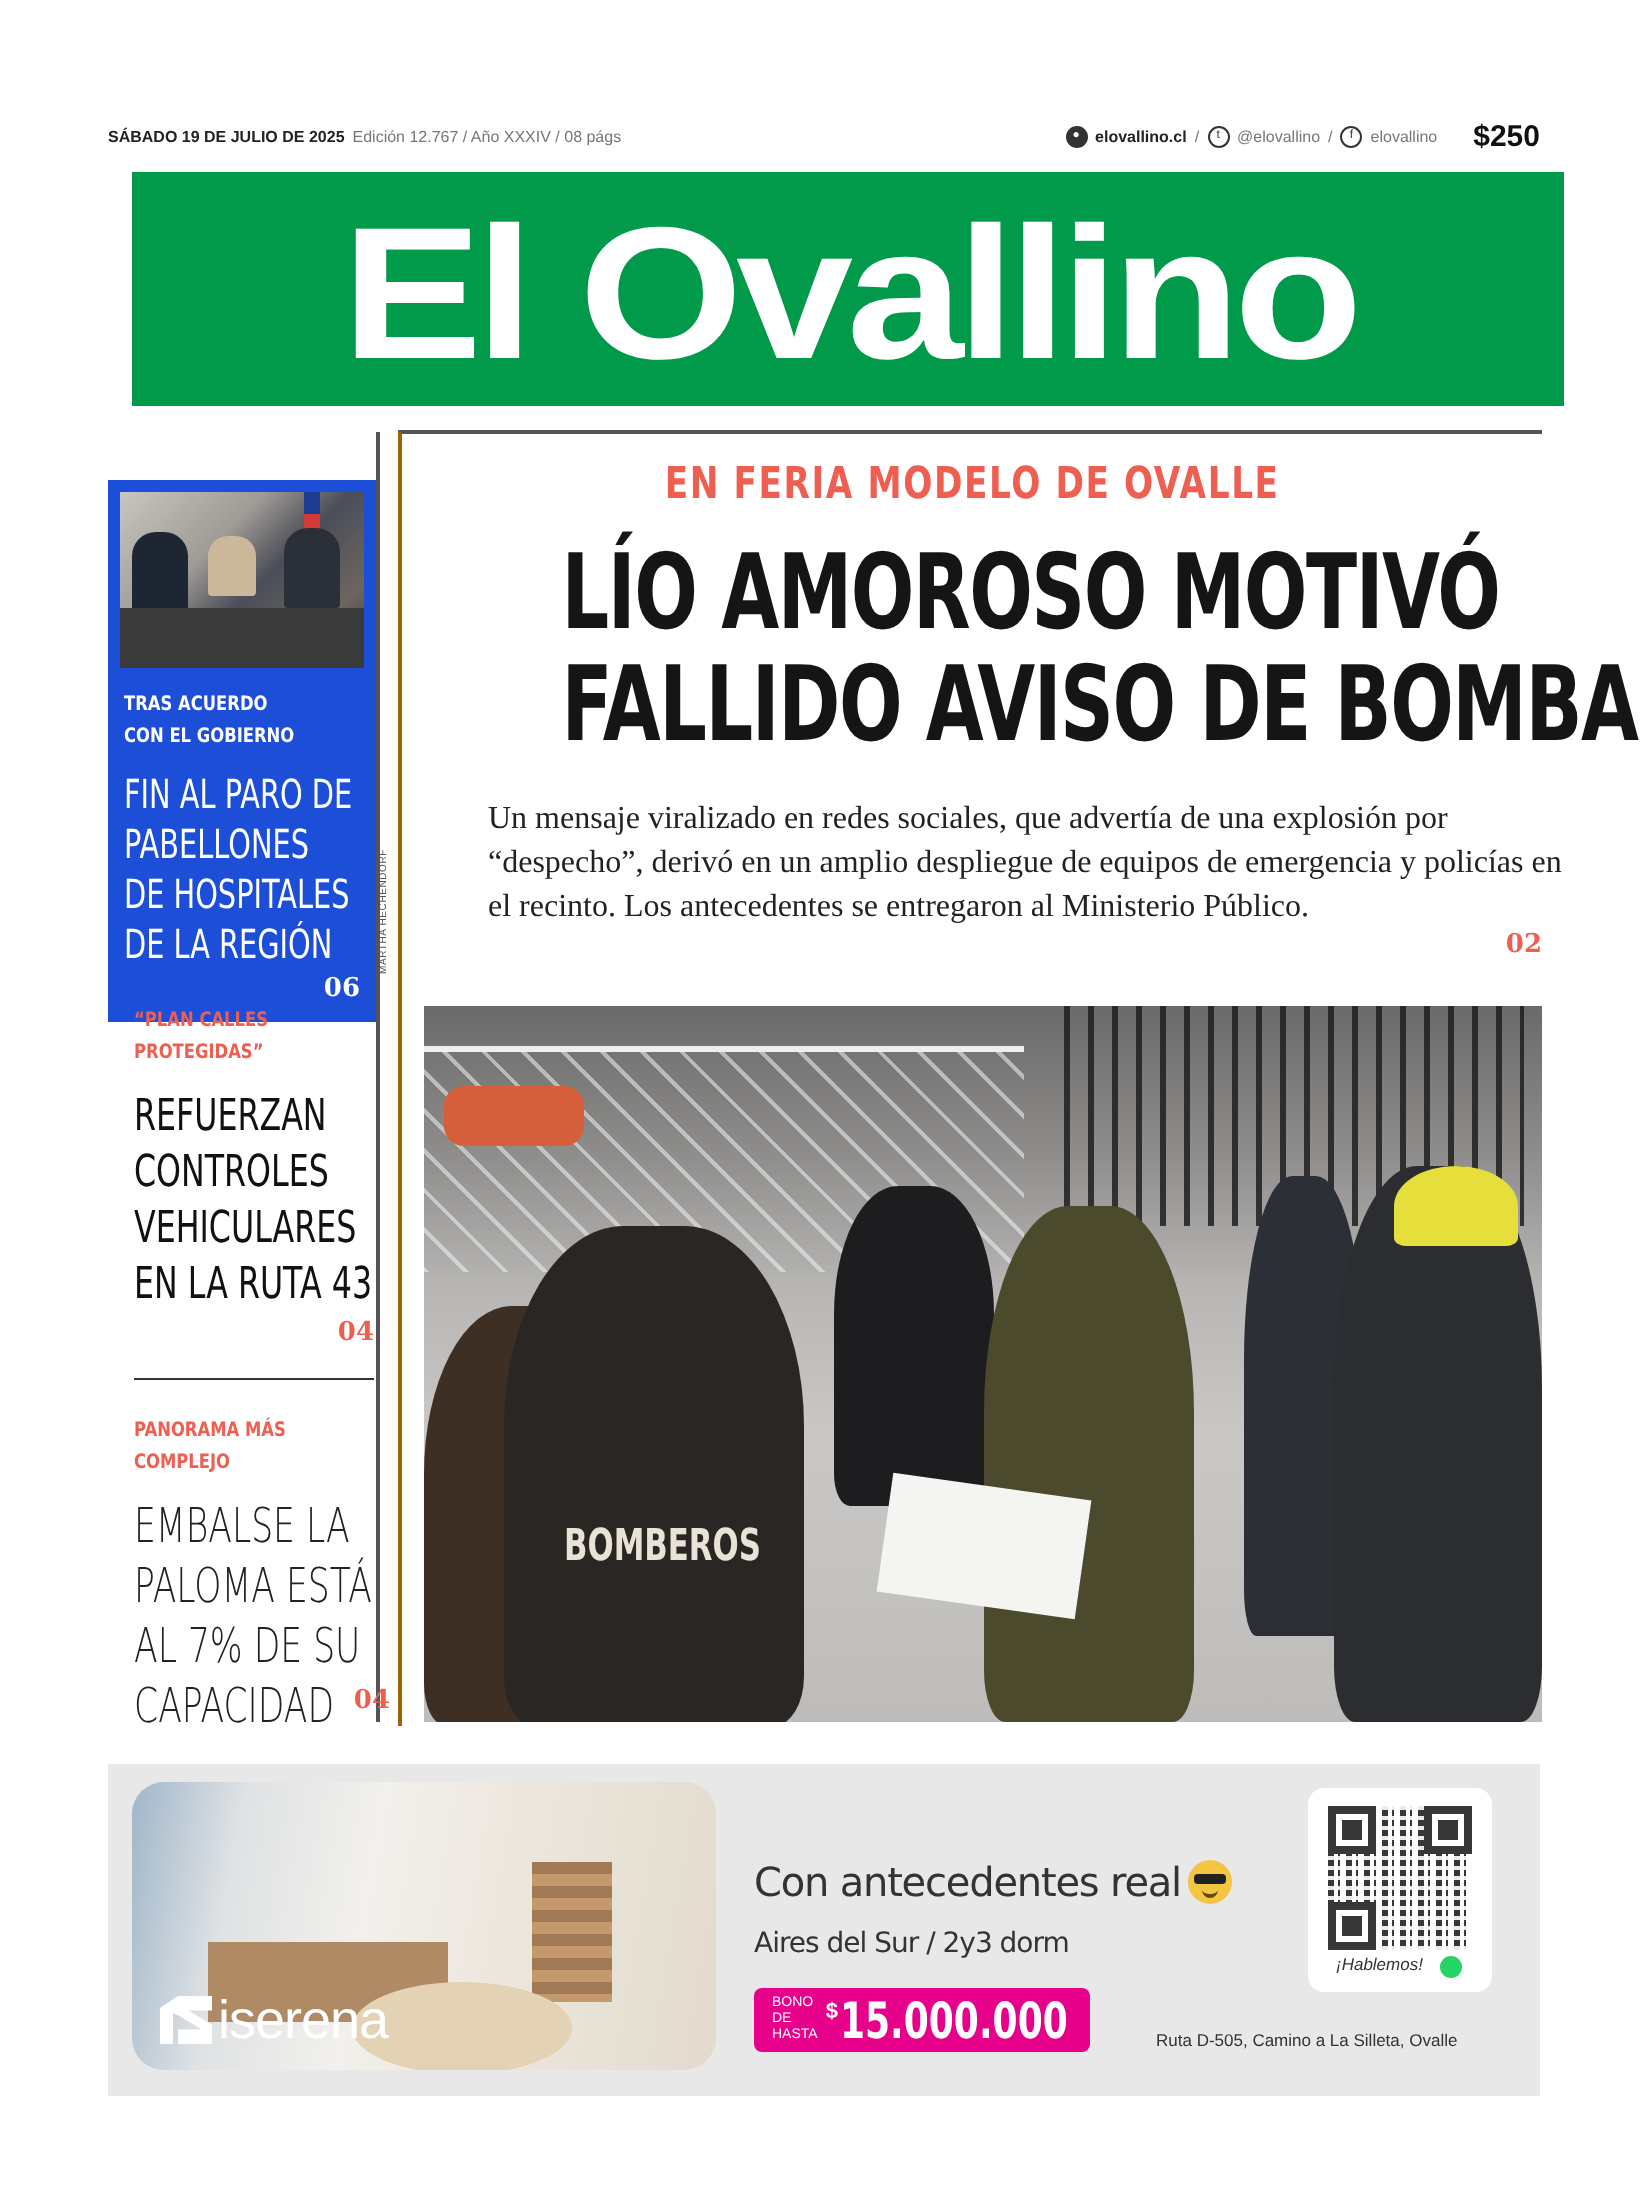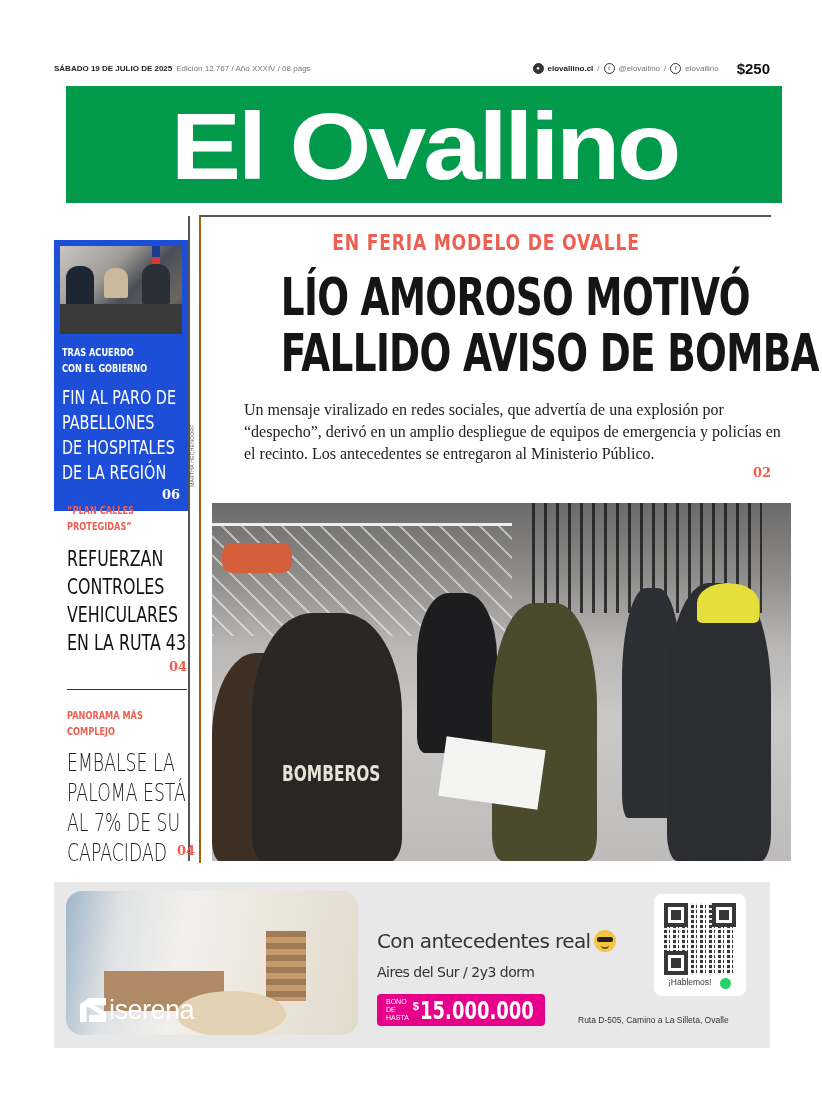--- a/index.html
+++ b/index.html
@@ -39,21 +39,21 @@
   .story3 .head{color:#222;font-size:24px;line-height:30px;margin-top:8px;font-weight:300;letter-spacing:0;}
   .story3 .pagenum{position:absolute;right:-6px;top:135px;color:#ee5e51;}
   
   .mainbox{position:absolute;left:199px;top:215px;width:570px;height:646px;border-top:2px solid #555;border-left:2px solid #a16207;}
   .main-kicker{position:absolute;left:0;width:570px;top:13px;text-align:center;color:#ee5e51;font-family:"DejaVu Sans",sans-serif;font-weight:bold;font-size:22px;letter-spacing:1px;}
   .main-kicker span{display:inline-block;transform:scaleX(.78);}
   .headline{position:absolute;left:0;top:52px;width:570px;text-align:center;font-family:"DejaVu Sans",sans-serif;font-weight:bold;font-size:52px;line-height:56px;color:#151515;letter-spacing:-1px;}
   .headline div{transform:scaleX(.72);transform-origin:center;white-space:nowrap;}
   .lede{position:absolute;left:11px;top:182px;width:540px;font-family:"Liberation Serif",serif;font-size:16px;line-height:22px;color:#222;margin-left:32px;}
   .lede-page{position:absolute;right:0;top:248px;color:#ee5e51;}
-  .mainphoto{position:absolute;left:11px;top:286px;width:559px;height:358px;overflow:hidden;background:linear-gradient(180deg,#6b6a6a 0%,#8d8c8a 20%,#b8b7b5 40%,#c9c8c6 60%,#bdbcba 100%);padding-left:20px;}
+  .mainphoto{position:absolute;left:11px;top:286px;width:559px;height:358px;overflow:hidden;background:linear-gradient(180deg,#6b6a6a 0%,#8d8c8a 20%,#b8b7b5 40%,#c9c8c6 60%,#bdbcba 100%);}
   .mainphoto .gate{position:absolute;left:320px;top:0;width:230px;height:110px;background:repeating-linear-gradient(90deg,#1e1e1e 0 3px,transparent 3px 12px);opacity:.85;}
   .mainphoto .fence{position:absolute;left:0;top:20px;width:300px;height:110px;border:3px solid #eee;border-width:3px 0 0 0;background:repeating-linear-gradient(45deg,rgba(240,240,240,.55) 0 2px,transparent 2px 14px);}
   .mainphoto .car{position:absolute;left:10px;top:40px;width:70px;height:30px;background:#d55f3a;border-radius:10px;}
   .fig{position:absolute;border-radius:40% 40% 10% 10%;}
   .credit{position:absolute;left:-12px;top:270px;font-size:5px;color:#555;transform:rotate(-90deg);transform-origin:left top;white-space:nowrap;letter-spacing:.3px;}
   
   .ad{position:absolute;left:54px;top:882px;width:716px;height:166px;background:#e8e8e8;}
   .ad .adphoto{position:absolute;left:12px;top:9px;width:292px;height:144px;border-radius:16px;overflow:hidden;background:linear-gradient(100deg,#9fb6c9 0%,#dfe2e4 18%,#f2f0ec 40%,#ece6dc 65%,#e2dacd 100%);}
   .adphoto .counter{position:absolute;left:38px;top:80px;width:120px;height:40px;background:#b08a64;}
   .adphoto .table{position:absolute;left:110px;top:100px;width:110px;height:46px;border-radius:50%;background:#e3d2b3;}
@@ -70,21 +70,21 @@
   .bono .lbl{font-size:7px;line-height:8px;margin-left:9px;}
   .bono .cur{font-size:11px;margin-left:4px;align-self:flex-start;margin-top:6px;font-weight:bold;}
   .bono .amt{font-family:"DejaVu Sans",sans-serif;font-weight:bold;font-size:25px;transform:scaleX(.72);transform-origin:left;margin-left:1px;white-space:nowrap;}
   .ad .addr{position:absolute;left:524px;top:133px;font-size:8.5px;color:#333;}
   .ad .qrbox{position:absolute;left:600px;top:12px;width:92px;height:102px;background:#fff;border-radius:8px;}
   .qr{position:absolute;left:10px;top:9px;width:72px;height:72px;background:
       repeating-linear-gradient(90deg,#222 0 3px,#fff 3px 5px,#222 5px 6px,#fff 6px 9px),
       #fff;opacity:.9;}
   .qr::before{content:"";position:absolute;inset:0;background:repeating-linear-gradient(0deg,rgba(255,255,255,.9) 0 2px,transparent 2px 5px);}
   .qr .f{position:absolute;width:16px;height:16px;border:4px solid #222;background:#fff;box-shadow:inset 0 0 0 3px #fff, inset 0 0 0 8px #222;z-index:2;}
-  .qrbox .hab{position:absolute;left:14px;top:83px;font-size:8.5px;color:#333;}
+  .qrbox .hab{position:absolute;left:14px;top:83px;font-size:8.5px;font-style:italic;color:#333;}
   .qrbox .wa{position:absolute;left:66px;top:84px;width:11px;height:11px;border-radius:50%;background:#25d366;}
 </style>
 </head>
 <body>
 
 <div class="topbar">
   <span class="date">SÁBADO 19 DE JULIO DE 2025</span>
   <span class="edition">Edición 12.767 / Año XXXIV / 08 págs</span>
   <div class="right">
     <span class="ico globe">●</span>

